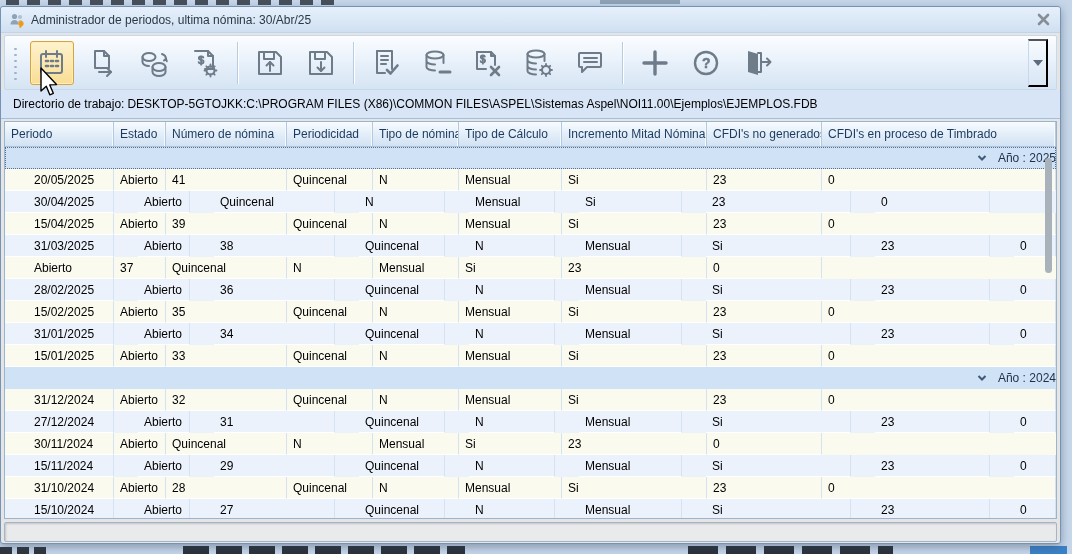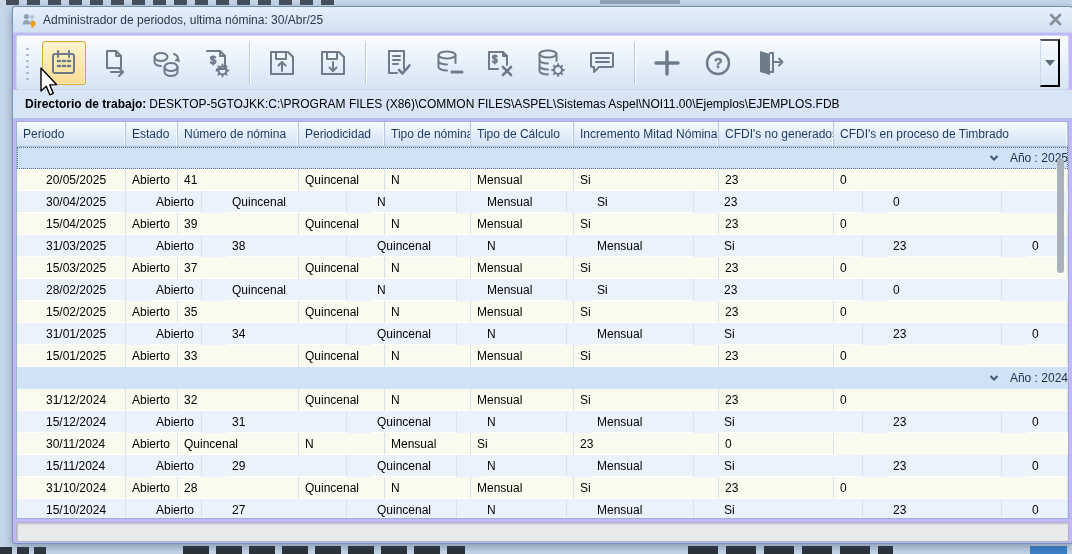--- a/index.html
+++ b/index.html
@@ -14,22 +14,22 @@
   .bg-top2 { position:absolute; left:600px; top:0; width:80px; height:4px; background:#8fa3b8; }
   .bg-b1 { position:absolute; left:0; top:547px; width:46px; height:7px;
            background:repeating-linear-gradient(90deg,#2e343c 0 12px,transparent 12px 17px); }
   .bg-b2 { position:absolute; left:183px; top:546px; width:282px; height:8px;
            background:repeating-linear-gradient(90deg,#2b3139 0 26px,transparent 26px 33px); }
   .bg-b3 { position:absolute; left:688px; top:546px; width:205px; height:8px;
            background:repeating-linear-gradient(90deg,#2b3139 0 30px,transparent 30px 38px); }
   .bg-b4 { position:absolute; left:1030px; top:546px; width:37px; height:8px; background:#3b82c9; }
 
   
-  .window { position:absolute; left:12px; top:6px; width:1061px; height:538px;
-            background:#c4b5fd; border:1px solid #7593b5; border-radius:3px;
+  .window { position:absolute; left:0; top:6px; width:1061px; height:538px;
+            background:#e5e5e5; border:1px solid #7593b5; border-radius:3px;
             box-shadow:0 3px 10px rgba(50,70,100,.45); }
 
   .titlebar { height:26px; display:flex; align-items:center; gap:6px; padding:0 10px 0 8px;
               background:linear-gradient(#e6f0fb,#d0e0f2); border-bottom:1px solid #c2d4e9;
               border-radius:3px 3px 0 0; }
   .title { font-size:12px; color:#2a3947; }
   .close-btn { margin-left:auto; background:none; border:none; cursor:default; display:flex; }
 
   .toolbar { position:relative; margin:2px 3px 0; height:55px;
              background:linear-gradient(#fbfdff,#e4eef9 60%,#d6e4f3);
@@ -45,21 +45,21 @@
   .tb-ic { width:32px; height:32px; stroke:#6e7b89; fill:none; stroke-width:2;
            stroke-linecap:round; stroke-linejoin:round; }
   .tb-sep { width:1px; height:42px; background:#b7cbe1; box-shadow:1px 0 0 #ffffff; margin:0 3px; flex:0 0 auto; }
   .tb-overflow { margin-left:auto; width:20px; height:48px; display:flex; align-items:center; justify-content:center;
                  border-left:1px solid #c6d8eb; background:none; }
   .tb-overflow .tri { width:0; height:0; border-left:5px solid transparent; border-right:5px solid transparent;
                       border-top:6px solid #5d6c7c; }
 
   .workdir { height:29px; display:flex; align-items:center; padding:0 12px; gap:3px;
              background:#d7e5f7; border-bottom:1px solid #a6bfd9; white-space:nowrap; overflow:hidden; }
-  .workdir b { font-weight:bold; color:#000; }
+  .workdir b { font-weight:normal; color:#000; }
   .workdir span.path { color:#000; }
 
   
   .grid { position:relative; margin:2px 3px 0; background:#fff; border:1px solid #9ab3cf; height:398px; overflow:hidden; }
   .grid-header { display:grid; grid-template-columns:109px 52px 121px 86px 86px 103px 145px 115px 1fr;
                  height:25px; background:linear-gradient(#f7fbfe,#dcE9f7 70%,#d3e2f2);
                  border-bottom:1px solid #aac2dc; }
   .th { display:flex; align-items:center; padding:0 4px 0 6px; color:#1b3a5f;
         border-right:1px solid #b4c9e0; box-shadow:inset -1px 0 0 #f4f9fd;
         white-space:nowrap; overflow:hidden; }
@@ -382,33 +382,33 @@
             <div class="td">Abierto</div>
             <div class="td">38</div>
             <div class="td">Quincenal</div>
             <div class="td">N</div>
             <div class="td">Mensual</div>
             <div class="td">Si</div>
             <div class="td">23</div>
             <div class="td">0</div>
           </div>
           <div class="row">
-            <div class="td">15/03/2025</div>
             <div class="td">Abierto</div>
             <div class="td">37</div>
             <div class="td">Quincenal</div>
             <div class="td">N</div>
             <div class="td">Mensual</div>
             <div class="td">Si</div>
             <div class="td">23</div>
             <div class="td">0</div>
           </div>
           <div class="row alt">
             <div class="td">28/02/2025</div>
             <div class="td">Abierto</div>
+            <div class="td">36</div>
             <div class="td">Quincenal</div>
             <div class="td">N</div>
             <div class="td">Mensual</div>
             <div class="td">Si</div>
             <div class="td">23</div>
             <div class="td">0</div>
           </div>
           <div class="row">
             <div class="td">15/02/2025</div>
             <div class="td">Abierto</div>
@@ -453,21 +453,21 @@
             <div class="td">Abierto</div>
             <div class="td">32</div>
             <div class="td">Quincenal</div>
             <div class="td">N</div>
             <div class="td">Mensual</div>
             <div class="td">Si</div>
             <div class="td">23</div>
             <div class="td">0</div>
           </div>
           <div class="row alt">
-            <div class="td">15/12/2024</div>
+            <div class="td">27/12/2024</div>
             <div class="td">Abierto</div>
             <div class="td">31</div>
             <div class="td">Quincenal</div>
             <div class="td">N</div>
             <div class="td">Mensual</div>
             <div class="td">Si</div>
             <div class="td">23</div>
             <div class="td">0</div>
           </div>
           <div class="row">

